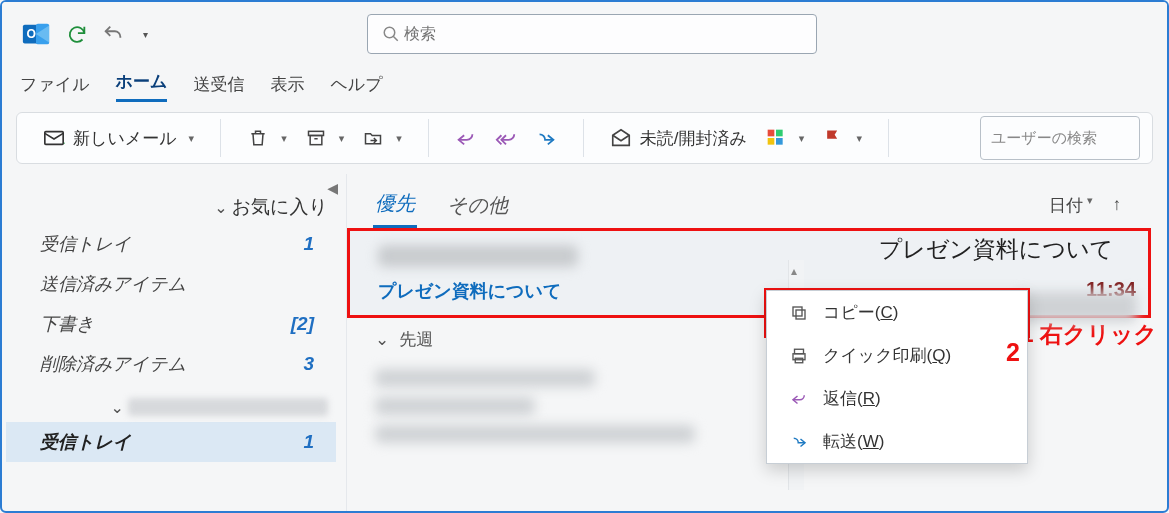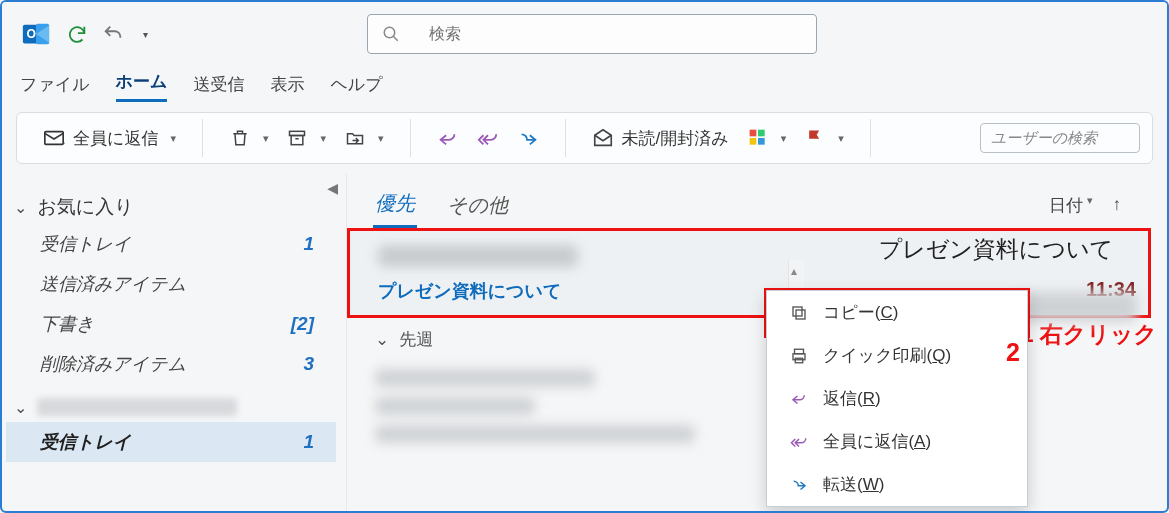--- a/index.html
+++ b/index.html
@@ -3,39 +3,39 @@
   <meta charset="utf-8">
   <style>
     * { margin: 0; padding: 0; box-sizing: border-box; font-family: "Meiryo UI", "Yu Gothic UI", sans-serif; }
     body { width: 1169px; height: 513px; background: #f5f6f7; position: relative; border: 2px solid #2b7cd3; border-radius: 6px; overflow: hidden; }
 
     .titlebar { height: 64px; display: flex; align-items: center; padding: 0 18px; gap: 14px; background: #f5f6f7; }
     .outlook-logo { width: 32px; height: 32px; display:flex; align-items:center; justify-content:center;}
     .tb-icon { width: 22px; height: 22px; display:flex; align-items:center; justify-content:center; color:#555; }
     .tb-icon.green { color:#1f8f3b; }
     .dropdown-tiny { font-size:10px; color:#555; padding:2px 4px; border:1px solid transparent;}
-    .search-box { margin-left: 200px; width: 450px; height: 40px; border:1px solid #9aa6b2; border-radius:4px; display:flex; align-items:center; padding:0 12px; gap:27px; color:#777; background:#fdfdfe;}
+    .search-box { margin-left: 200px; width: 450px; height: 40px; border:1px solid #9aa6b2; border-radius:4px; display:flex; align-items:center; padding:0 12px; gap:2px; color:#777; background:#fdfdfe;}
     .search-box input { border:none; outline:none; background:transparent; flex:1; font-size:16px; color:#333;}
 
     .ribbon-tabs { display:flex; gap:26px; padding: 4px 18px 0 18px; font-size:17px; color:#444; align-items:flex-end;}
     .ribbon-tab { padding-bottom:6px; cursor:pointer;}
     .ribbon-tab.active { color:#0a3f7a; font-weight:600; border-bottom:3px solid #0f6cbd; }
 
     .toolbar { margin: 10px 14px; background:#fcfdfe; border:1px solid #d9dde1; border-radius:6px; height:52px; display:flex; align-items:center; padding:0 12px; gap:8px;}
     .tool-group { display:flex; align-items:center; gap:6px; padding:0 8px;}
     .sep { width:1px; height:38px; background:#dde2e8; margin:0 4px;}
     .btn { display:flex; align-items:center; gap:8px; font-size:17px; color:#333; padding:4px 6px; border-radius:4px;}
     .icon { display:inline-flex; width:22px; height:22px; align-items:center; justify-content:center;}
     .chev::after{content:"▾"; font-size:11px; margin-left:4px; color:#666;}
-    .people-search { margin-left:auto; border:1px solid #b8c0c8; border-radius:4px; height:30px; display:flex; align-items:center; padding:0 10px; font-size:15px; color:#888; min-width:160px;font-style:italic;}
+    .people-search { margin-left:auto; border:1px solid #b8c0c8; border-radius:4px; height:44px; display:flex; align-items:center; padding:0 10px; font-size:15px; color:#888; min-width:160px;}
 
     .main { display:flex; height: calc(513px - 64px - 34px - 62px - 4px); }
     .sidebar { width: 344px; padding: 8px 10px 0 4px; position:relative;}
     .collapse-arrow { position:absolute; right:8px; top:6px; color:#777; font-size:14px;}
-    .sb-section { padding: 12px 8px 4px 8px; display:flex; align-items:center; gap:6px; font-size:19px; color:#333;}
+    .sb-section { padding: 12px 8px 4px 8px; display:flex; align-items:center; font-size:19px; color:#333;justify-content:flex-end;}
     .chev-left::before{content:"⌄"; display:inline-block; font-size:16px; color:#555; margin-right:4px;}
     .sb-item { display:flex; align-items:center; justify-content:space-between; font-size:18px; color:#444; padding:8px 22px 8px 34px;font-style:italic;}
     .sb-item.active { background:#dbe8f4; color:#222; font-weight:600;}
     .count-blue { color:#1f6fc2; font-weight:700; font-size:19px;}
     .count-bracket { color:#1f6fc2; font-weight:600; font-size:19px;}
     .sb-blur { display:inline-block; width:200px; height:18px; background:#d7d9dc; filter:blur(3px); border-radius:4px;}
 
     .list-col { flex:1; border-left:1px solid #e5e8ec;}
     .list-tabs { display:flex; align-items:center; padding:8px 12px 0 26px; gap:28px;}
     .ltab { font-size:20px; color:#555; padding:8px 2px;font-style:italic;}
@@ -110,21 +110,21 @@
 <div class="toolbar">
   <div class="tool-group">
     <div class="btn chev">
       <span class="icon">
         <svg viewBox="0 0 24 24" width="22" height="22" fill="none" stroke="#333" stroke-width="1.8">
             <rect x="2" y="5" width="20" height="14" rx="1"></rect>
             <path d="M2 7l10 6 10-6"></path>
             <text x="20" y="21" font-size="11" fill="#1f8f3b" stroke="none">＋</text>
           </svg>
       </span>
-      <span>全員に返信</span>
+      <span>新しいメール</span>
     </div>
   </div>
   <div class="sep"></div>
   <div class="tool-group">
     <div class="btn chev">
       <span class="icon">
           <svg viewBox="0 0 24 24" width="20" height="20" fill="none" stroke="#444" stroke-width="1.8">
             <path d="M4 7h16M9 7V4h6v3M6 7l1 13h10l1-13"></path>
           </svg>
         </span>
@@ -305,30 +305,20 @@
     <span class="cm-icon">
         <svg viewBox="0 0 24 24" width="18" height="18" fill="none" stroke="#9b59b6" stroke-width="2">
           <path d="M10 8l-6 5 6 5"></path>
           <path d="M4 13h9a6 6 0 006-6"></path>
         </svg>
       </span>
     <span><span>返信(</span><span class="underline-letter">R</span><span>)</span></span>
   </div>
   <div class="cm-item">
     <span class="cm-icon">
-        <svg viewBox="0 0 24 24" width="18" height="18" fill="none" stroke="#9b59b6" stroke-width="2">
-          <path d="M7 8l-5 5 5 5"></path>
-          <path d="M12 8l-5 5 5 5"></path>
-          <path d="M7 13h8a6 6 0 006-6"></path>
-        </svg>
-      </span>
-    <span><span>全員に返信(</span><span class="underline-letter">A</span><span>)</span></span>
-  </div>
-  <div class="cm-item">
-    <span class="cm-icon">
         <svg viewBox="0 0 24 24" width="18" height="18" fill="none" stroke="#1f7ac2" stroke-width="2">
           <path d="M14 8l6 5-6 5"></path>
           <path d="M20 13h-9a6 6 0 00-6-6"></path>
         </svg>
       </span>
     <span><span>転送(</span><span class="underline-letter">W</span><span>)</span></span>
   </div>
 </div>
 <div class="annot2">2</div>
 

